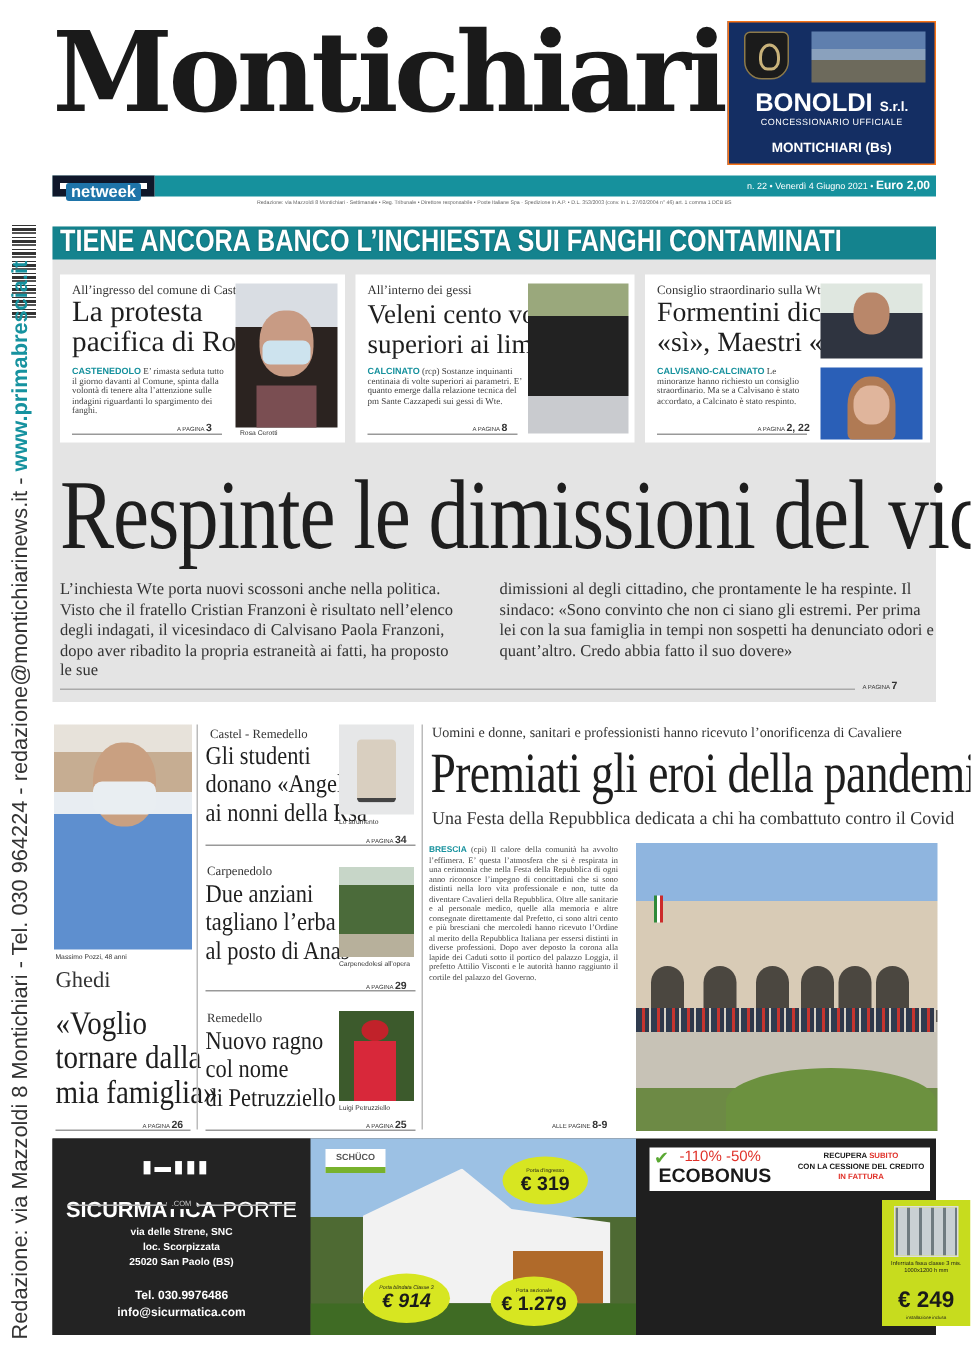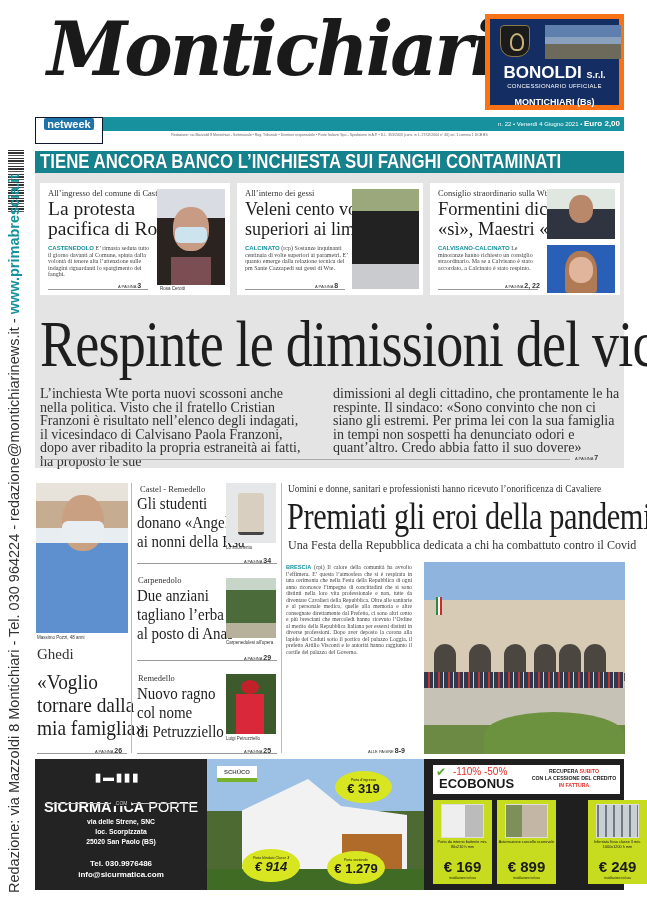--- a/index.html
+++ b/index.html
@@ -6,40 +6,40 @@
   html, body { width: 647px; height: 903px; background: #ffffff; overflow: hidden; }
   body { position: relative; font-family: "Liberation Serif", serif; color: #222; }
   .barcode { position: absolute; left: 8px; top: 150px; width: 16px; height: 62px;
     background: repeating-linear-gradient(to bottom, #333 0 1px, #fff 1px 2px, #333 2px 4px, #fff 4px 5px, #555 5px 6px, #fff 6px 8px); }
   .spine-text { position: absolute; left: 2px; top: 893px; width: 680px; height: 24px;
     transform-origin: 0 0; transform: rotate(-90deg); white-space: nowrap;
     font-family: "Liberation Sans", sans-serif; font-size: 14.5px; line-height: 24px; color: #333; }
   .spine-text .web { color: #16929f; font-weight: bold; }
 
   
-  .masthead { position: absolute; left: 47px; top: 12px; width: 445px; height: 100px; font-style: italic; }
+  .masthead { position: absolute; left: 35px; top: 12px; width: 445px; height: 100px; }
   .title { position: absolute; left: 0; top: -6px; font-family: "DejaVu Serif", serif; font-weight: bold;
     font-size: 74px; letter-spacing: -3px; color: #1a1a1a; transform: scaleX(0.98); transform-origin: 0 0; }
   .week { position: absolute; right: 10px; top: 58px; font-family: "DejaVu Serif", serif; font-weight: bold;
     font-size: 44px; color: #9d9d9d; letter-spacing: -1px; }
 
   .ad-bonoldi { position: absolute; left: 485px; top: 14px; width: 139px; height: 96px; background: #142e63;
-    color: #fff; text-align: center; font-family: "Liberation Sans", sans-serif; border: 5px solid #f97316; }
+    color: #fff; text-align: center; font-family: "Liberation Sans", sans-serif; border: 1px solid #f97316; }
   .ad-bonoldi .logo { position: absolute; left: 10px; top: 6px; width: 30px; height: 32px; background: #1b1b1b;
     border: 1px solid #8d7a4a; border-radius: 4px 4px 12px 12px; }
   .ad-bonoldi .logo::after { content: ""; position: absolute; left: 9px; top: 7px; width: 10px; height: 14px; border: 2px solid #c9b27a; border-radius: 50% 50% 40% 40%; }
   .ad-bonoldi .photo { position: absolute; left: 55px; top: 6px; width: 76px; height: 34px;
     background: linear-gradient(to bottom, #5f7fae 0 35%, #8aa1bd 35% 55%, #6d6a5c 55% 100%); }
   .ad-bonoldi .brand { position: absolute; left: 0; right: 0; top: 44px; font-weight: bold; font-size: 17px; }
   .ad-bonoldi .brand small { font-size: 9px; }
   .ad-bonoldi .sub { position: absolute; left: 0; right: 0; top: 64px; font-size: 6px; letter-spacing: .3px; }
   .ad-bonoldi .city { position: absolute; left: 0; right: 0; top: 78px; font-size: 9px; font-weight: bold; }
 
   .netbar { position: absolute; left: 35px; top: 117px; width: 589px; height: 14px; background: #16919d; }
-  .netweek { position: absolute; left: 0; top: 0; width: 68px; height: 27px; background: #fff; border: 1px solid #0f172a;
+  .netweek { position: absolute; left: 0; top: 0; width: 68px; height: 14px; background: #fff; border: 5px solid #0f172a;
     font-family: "Liberation Sans", sans-serif; font-weight: bold; font-size: 11px; line-height: 12px; color: #fff;
     text-align: center; }
   .netweek span { background: #1e74a9; padding: 0 3px; display: inline-block; height: 12px; border-radius: 2px; }
   .issue { position: absolute; right: 4px; top: 1px; font-family: "Liberation Sans", sans-serif; font-size: 6px;
     color: #fff; line-height: 12px; }
   .issue b { font-size: 8px; margin-top: 15px; }
   .legal { position: absolute; left: 35px; top: 133px; width: 589px; font-family: "Liberation Sans", sans-serif;
     font-size: 3.5px; color: #666; text-align: center; white-space: nowrap; overflow: hidden; }
 
   
@@ -55,21 +55,21 @@
   .card .body { position: absolute; left: 8px; top: 62px; font-size: 6px; line-height: 6.5px; color: #444; }
   .card .place { font-family: "Liberation Sans", sans-serif; font-weight: bold; color: #16919d; font-size: 6px; }
   .card .ref { position: absolute; bottom: 6px; font-family: "Liberation Sans", sans-serif; font-size: 4px; color: #333; }
   .card .ref b { font-size: 7px; }
   .card .rule { position: absolute; bottom: 5px; height: 1px; background: #999; }
   .photo-box { position: absolute; }
   .cap { position: absolute; font-family: "Liberation Sans", sans-serif; font-size: 4.5px; color: #333; }
 
   .big-head { position: absolute; left: 40px; top: 306px; font-family: "Liberation Serif", serif; font-size: 66px;
     color: #1e1e1e; transform: scaleX(0.82); transform-origin: 0 0; white-space: nowrap; letter-spacing: -1px; }
-  .lead { position: absolute; top: 387px; width: 265px; font-size: 14px; line-height: 13.5px; color: #333; }
+  .lead { position: absolute; top: 387px; width: 265px; font-size: 11px; line-height: 13.5px; color: #333; }
   .lead-ref { position: absolute; left: 575px; top: 454px; font-family: "Liberation Sans", sans-serif; font-size: 4px; color: #333; }
   .lead-ref b { font-size: 7px; }
   .lead-rule { position: absolute; left: 40px; top: 459px; width: 530px; height: 1px; background: #aaa; }
 
   
   .col-rule { position: absolute; width: 1px; background: #bbb; }
   .h-rule { position: absolute; height: 1px; background: #999; }
 
   .ghedi-photo { position: absolute; left: 36px; top: 483px; width: 92px; height: 150px;
     background: linear-gradient(to bottom, #e7e2da 0 12%, #c6ad92 12% 30%, #e8edf2 30% 40%, #5e8fcf 40% 100%); }
@@ -332,31 +332,19 @@
   <div class="top">
     <div class="check">✔</div>
     <div class="perc">-110% -50%</div>
     <div class="eco">ECOBONUS</div>
     <div class="rec">
       <div><span>RECUPERA </span><span class="r">SUBITO</span></div>
       <div>CON LA CESSIONE DEL CREDITO</div>
       <div class="r">IN FATTURA</div>
     </div>
   </div>
-  <div class="prod" style="left:3px;">
-    <div class="img" style="background:linear-gradient(to right,#eee 0 55%,#bbb 55% 100%);"></div>
-    <div class="desc">Porta da interno battente mis. 80x210 h mm</div>
-    <div class="price">€ 169</div>
-    <div class="note">installazione inclusa</div>
-  </div>
-  <div class="prod" style="left:67px;">
-    <div class="img" style="background:linear-gradient(to right,#7d8f5a 0 40%,#c3b6a4 40% 100%);"></div>
-    <div class="desc">Automazione cancello scorrevole</div>
-    <div class="price">€ 899</div>
-    <div class="note">installazione inclusa</div>
-  </div>
   <div class="prod" style="left:131px;margin-left:27px;">
     <div class="img" style="background:repeating-linear-gradient(to right,#6f7b80 0 2px,#c9d0d3 2px 8px);"></div>
     <div class="desc">Inferriata fissa classe 3 mis. 1000x1200 h mm</div>
     <div class="price">€ 249</div>
     <div class="note">installazione inclusa</div>
   </div>
 </div>
 
 </body></html>

